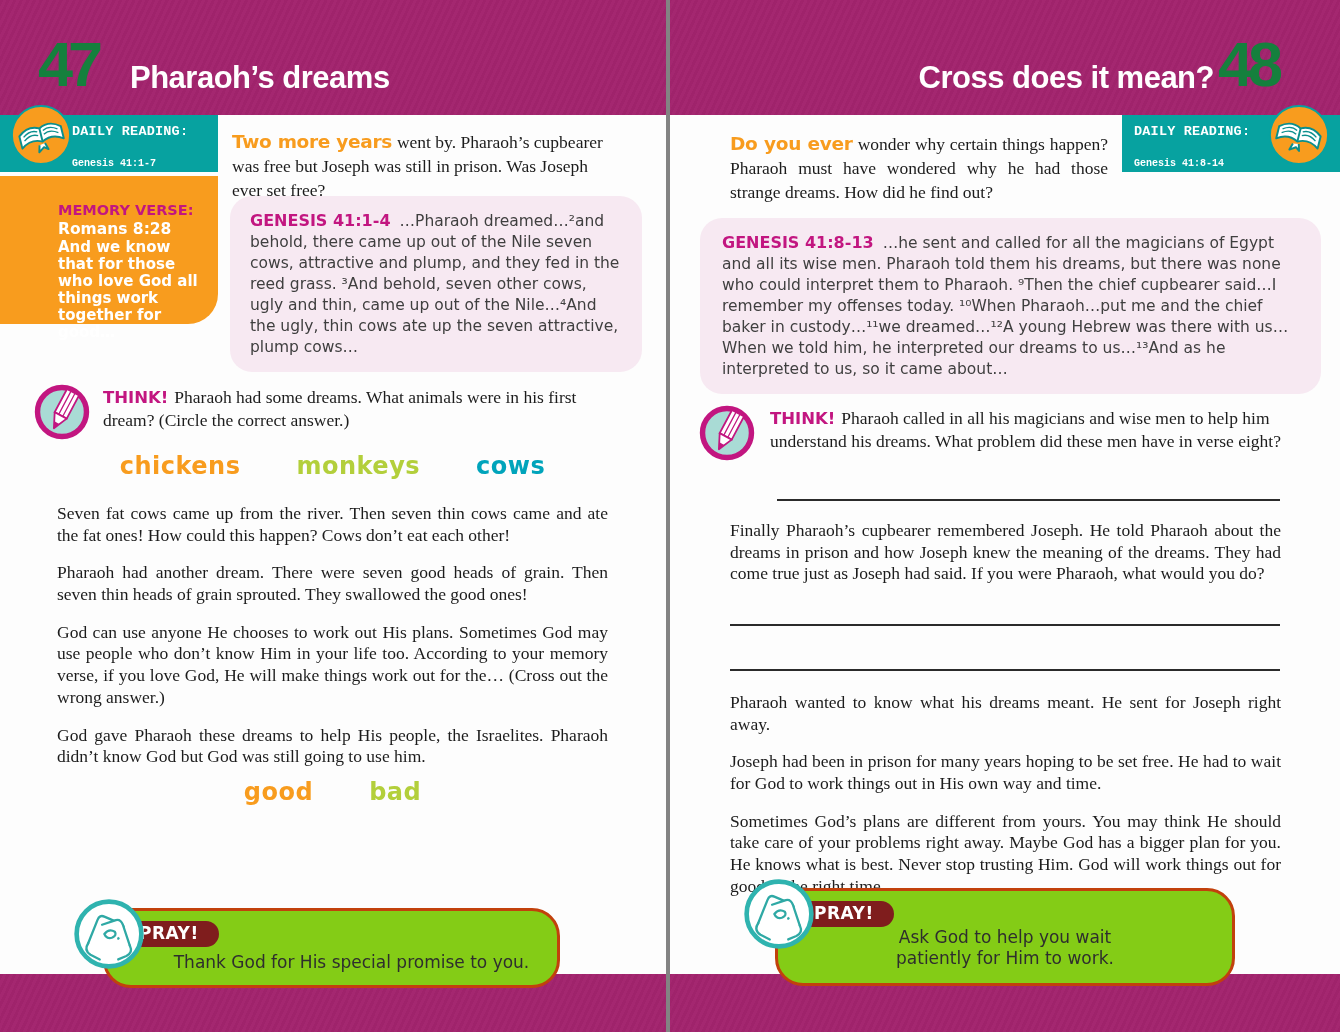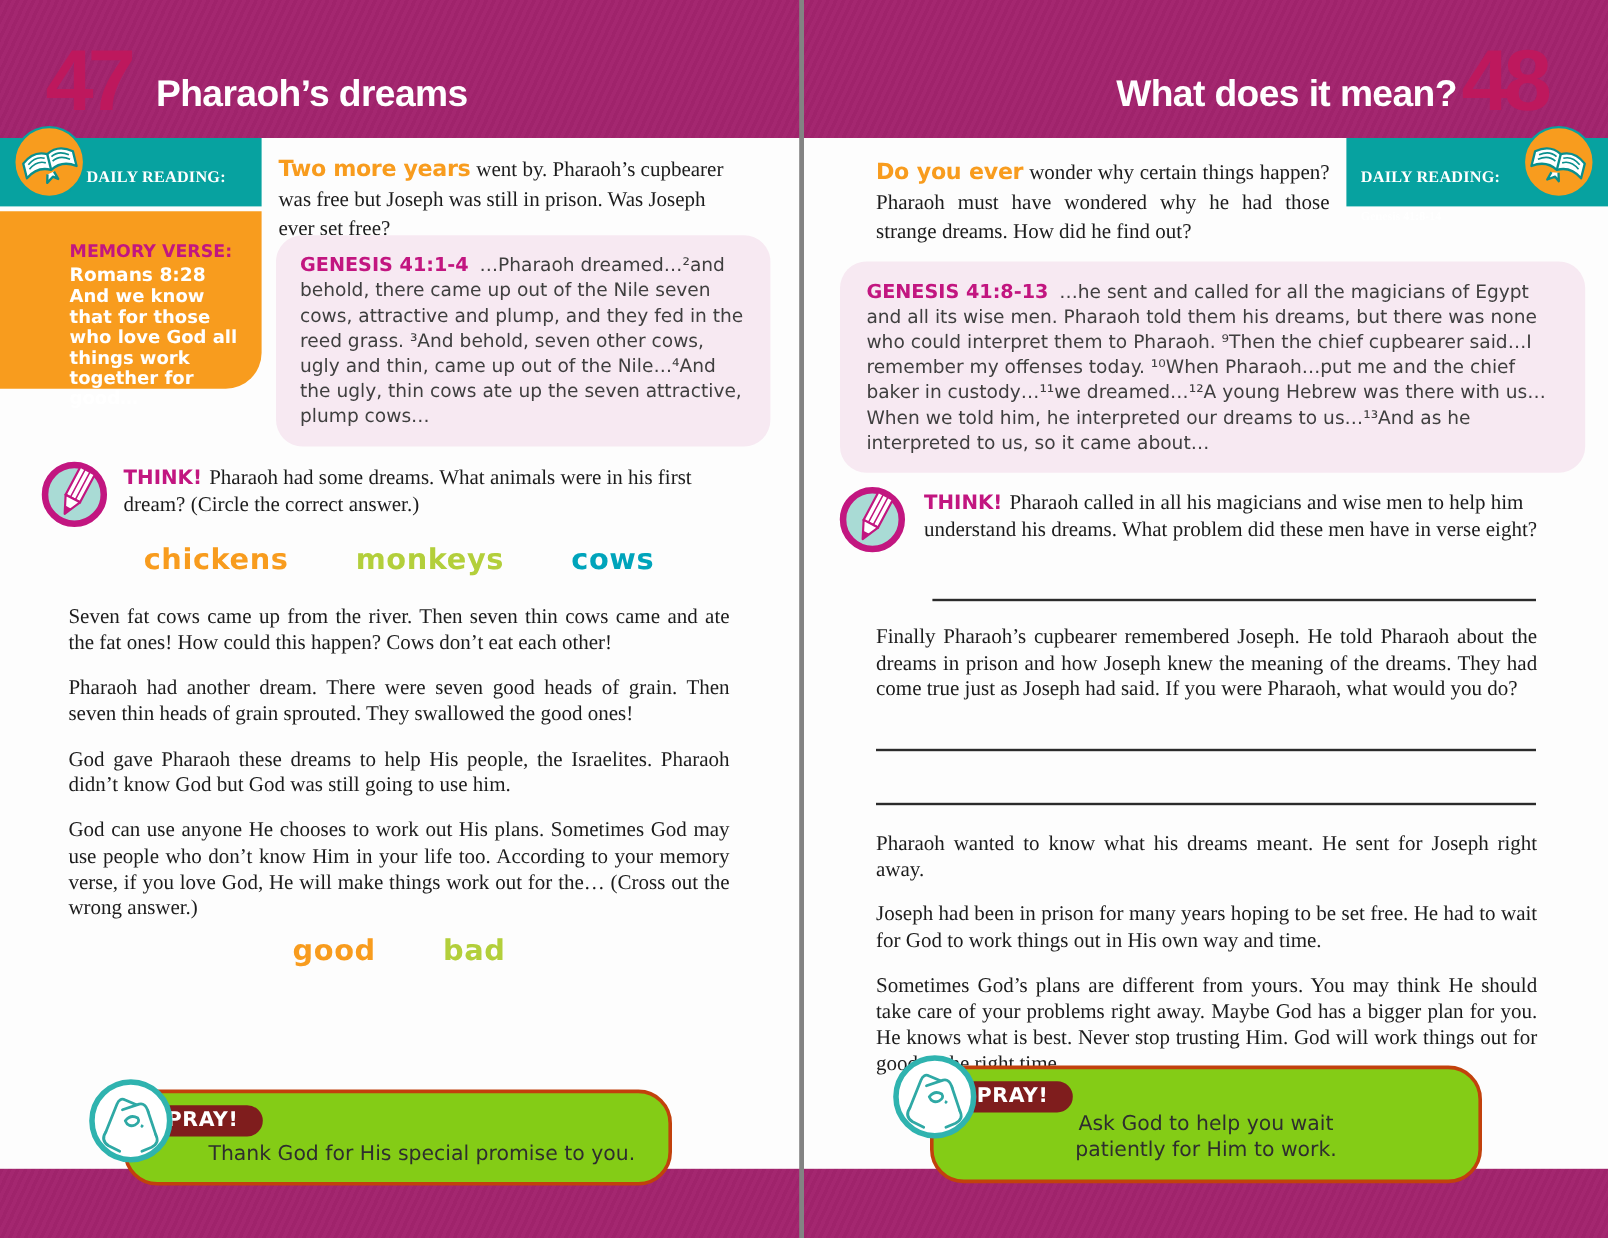--- a/index.html
+++ b/index.html
@@ -9,33 +9,33 @@
   .spread { position:relative; width:1340px; height:1032px; background:#fdfdfd; }
 
   .band { position:absolute; left:0; width:1340px; background:#a3246e;
           background-image:repeating-linear-gradient(115deg, rgba(0,0,0,.025) 0 3px, rgba(255,255,255,.015) 3px 6px); }
   .band.top { top:0; height:115px; }
   .band.bottom { top:974px; height:58px; }
 
   .seam { position:absolute; left:666px; top:0; width:4px; height:1032px; background:#838383; z-index:40; }
 
   .lesson-num { position:absolute; top:38px; font-family:"Liberation Sans",sans-serif; font-weight:bold;
-                font-size:72px; line-height:0.85; color:#be185d; letter-spacing:-5px; z-index:3; }
+                font-size:63px; line-height:0.85; color:#15803d; letter-spacing:-5px; z-index:3; }
   #num-left { left:38px; }
   #num-right { left:1218px; }
 
   .page-title { position:absolute; top:60px; font-family:"Liberation Sans",sans-serif; font-weight:bold;
                 font-size:31px; color:#ffffff; letter-spacing:-0.5px; z-index:3; }
   #title-left { left:130px; }
   #title-right { right:126px; }
 
   .daily-box { position:absolute; top:115px; width:218px; height:57px; background:#07a2a0; z-index:2; }
   #daily-left { left:0; }
   #daily-right { left:1122px; }
-  .daily-text { position:absolute; top:25px; color:#fff; font-family:Liberation Serif, serif; }
+  .daily-text { position:absolute; top:9px; color:#fff; font-family:Liberation Mono, monospace; }
   #daily-left .daily-text { left:72px; }
   #daily-right .daily-text { left:12px; }
   .daily-label { font-size:13.5px; font-weight:bold; letter-spacing:.2px; }
   .daily-ref { font-size:10px; font-weight:bold; margin-top:19px; }
 
   .icon-circle { position:absolute; border-radius:50%; z-index:5; }
   #book-left  { left:10px;  top:104px; width:62px; height:62px; }
   #book-right { left:1268px; top:104px; width:62px; height:62px; }
 
   .memory-box { position:absolute; left:0; top:176px; width:218px; height:148px; background:#f89c1e;
@@ -164,22 +164,22 @@
 
   <div class="choices" id="animal-choices">
     <span class="c-orange">chickens</span>
     <span class="c-lime">monkeys</span>
     <span class="c-cyan">cows</span>
   </div>
 
   <div class="paras" id="paras-left">
     <p>Seven fat cows came up from the river. Then seven thin cows came and ate the fat ones! How could this happen? Cows don’t eat each other!</p>
     <p>Pharaoh had another dream. There were seven good heads of grain. Then seven thin heads of grain sprouted. They swallowed the good ones!</p>
+    <p>God can use anyone He chooses to work out His plans. Sometimes God may use people who don’t know Him in your life too. According to your memory verse, if you love God, He will make things work out for the… (Cross out the wrong answer.)</p>
     <p>God gave Pharaoh these dreams to help His people, the Israelites. Pharaoh didn’t know God but God was still going to use him.</p>
-    <p>God can use anyone He chooses to work out His plans. Sometimes God may use people who don’t know Him in your life too. According to your memory verse, if you love God, He will make things work out for the… (Cross out the wrong answer.)</p>
   </div>
 
   <div class="choices" id="answer-choices">
     <span class="c-orange">good</span>
     <span class="c-lime">bad</span>
   </div>
 
   <div class="pray-box" id="pray-box-left">
     <div class="pray-text"><span class="inner">Thank God for His special promise to you.</span></div>
   </div>
@@ -191,21 +191,21 @@
         <path d="M14 40 L22 20 Q24 15 28 17 L42 23 Q46 25 44 29 L40 36"></path>
         <path d="M50 42 L44 24 Q42 19 38 20 L26 24"></path>
         <path d="M28 32 Q32 27 37 30 Q39 33 35 35 Q30 37 28 32 Z"></path>
         <path d="M14 40 Q10 46 16 50 L24 54" fill="none"></path>
         <path d="M50 42 Q53 48 47 51 L40 54" fill="none"></path>
       </g>
     </svg>
   </div>
 
   <div class="lesson-num" id="num-right">48</div>
-  <div class="page-title" id="title-right">What does it mean?</div>
+  <div class="page-title" id="title-right">Cross does it mean?</div>
 
   <div class="daily-box" id="daily-right">
     <div class="daily-text">
       <div class="daily-label">DAILY READING:</div>
       <div class="daily-ref">Genesis 41:8-14</div>
     </div>
   </div>
 
   <div class="icon-circle" id="book-right">
     <svg viewBox="0 0 64 64" width="62" height="62">

